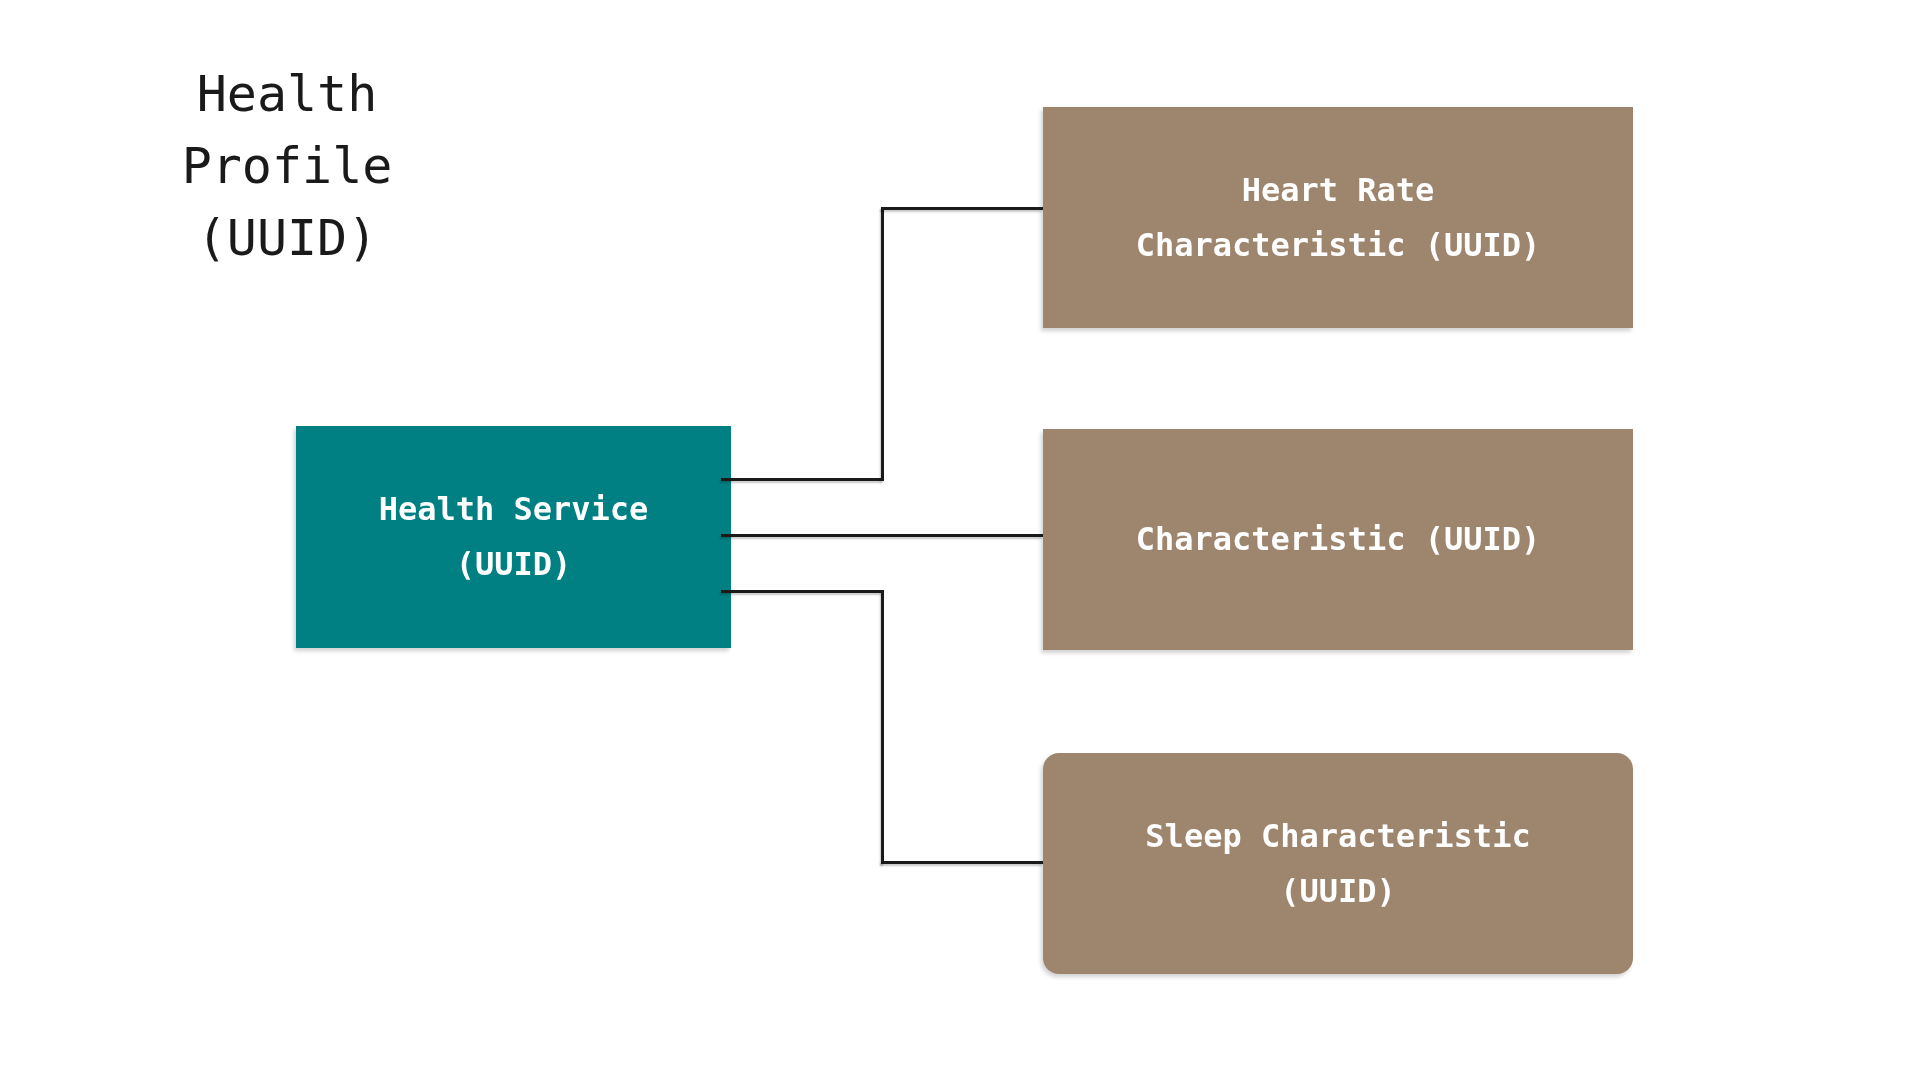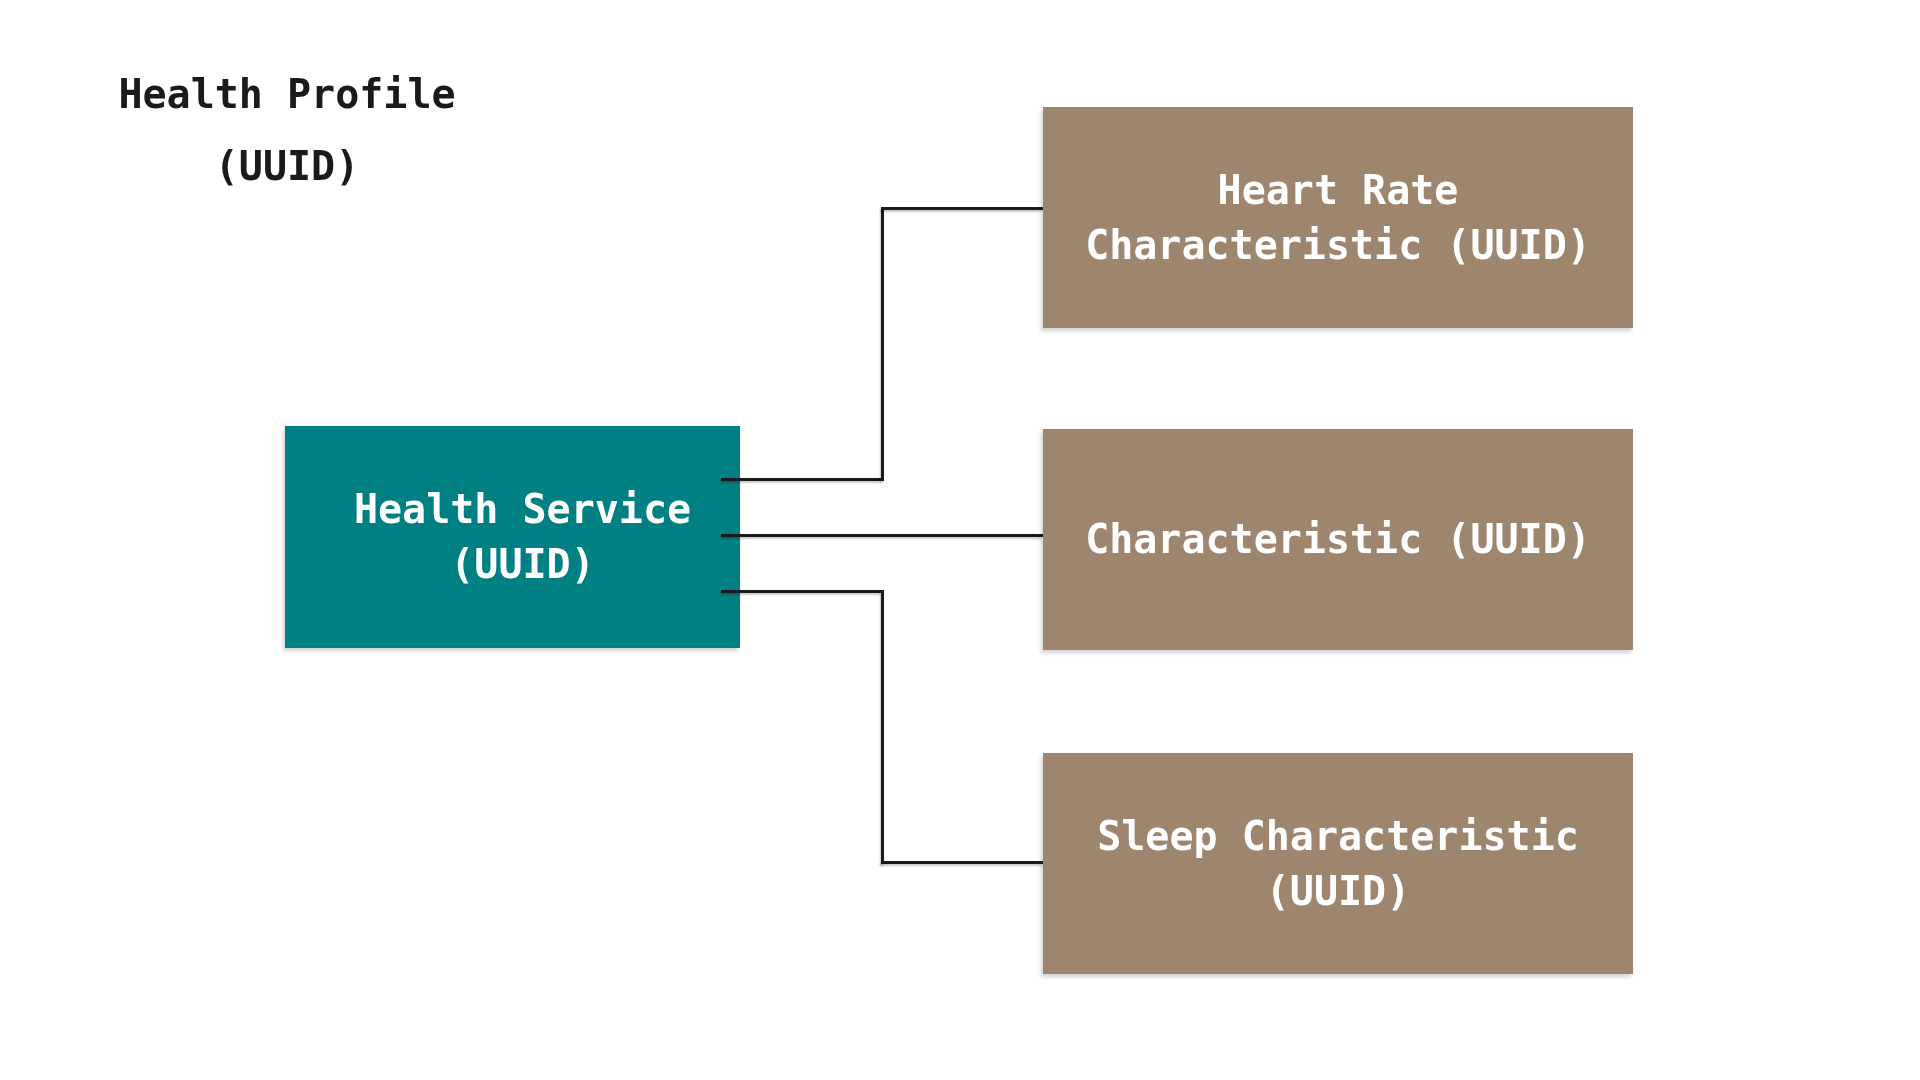--- a/index.html
+++ b/index.html
@@ -16,58 +16,57 @@
     overflow: hidden;
   }
 
   
   .diagram-title {
     position: absolute;
     left: 77px;
     top: 58px;
     width: 420px;
     text-align: center;
-    font-size: 40px;
+    font-size: 50px;
     line-height: 72px;
-    font-weight: 700;
+    font-weight: 400;
     color: var(--title-text, #1a1a1a);
     letter-spacing: 0;
   }
 
   
   .node {
     position: absolute;
     display: flex;
     flex-direction: column;
     align-items: center;
     justify-content: center;
     text-align: center;
-    font-size: 40px;
+    font-size: 32px;
     line-height: 55px;
     font-weight: 700;
     color: var(--node-text, #ffffff);
     box-shadow: -2px 3px 4px rgba(0, 0, 0, 0.18);
   }
   .node-service {
-    left: 285px;
+    left: 296px;
     top: 426px;
     width: 435px;
     height: 222px;
     background: var(--service-fill, #008083);
-    padding-left: 20px;
   }
   .node-characteristic {
     left: 1043px;
     width: 590px;
     height: 221px;
     background: var(--characteristic-fill, #9e856e);
   }
   .node-characteristic.pos-0 { top: 107px; }
   .node-characteristic.pos-1 { top: 429px; }
-  .node-characteristic.pos-2 { top: 753px; }
+  .node-characteristic.pos-2 { top: 753px; border-radius: 16px; }
 
   
   .seg {
     position: absolute;
     background: var(--connector, #1a1a1a);
     box-shadow: -1px 2px 2px rgba(0, 0, 0, 0.22);
   }
   .seg-l1a { left: 721px; top: 478px; width: 161px; height: 3px; }
   .seg-l1b { left: 881px; top: 207px; width: 3px;   height: 274px; }
   .seg-l1c { left: 881px; top: 207px; width: 162px; height: 3px; }

